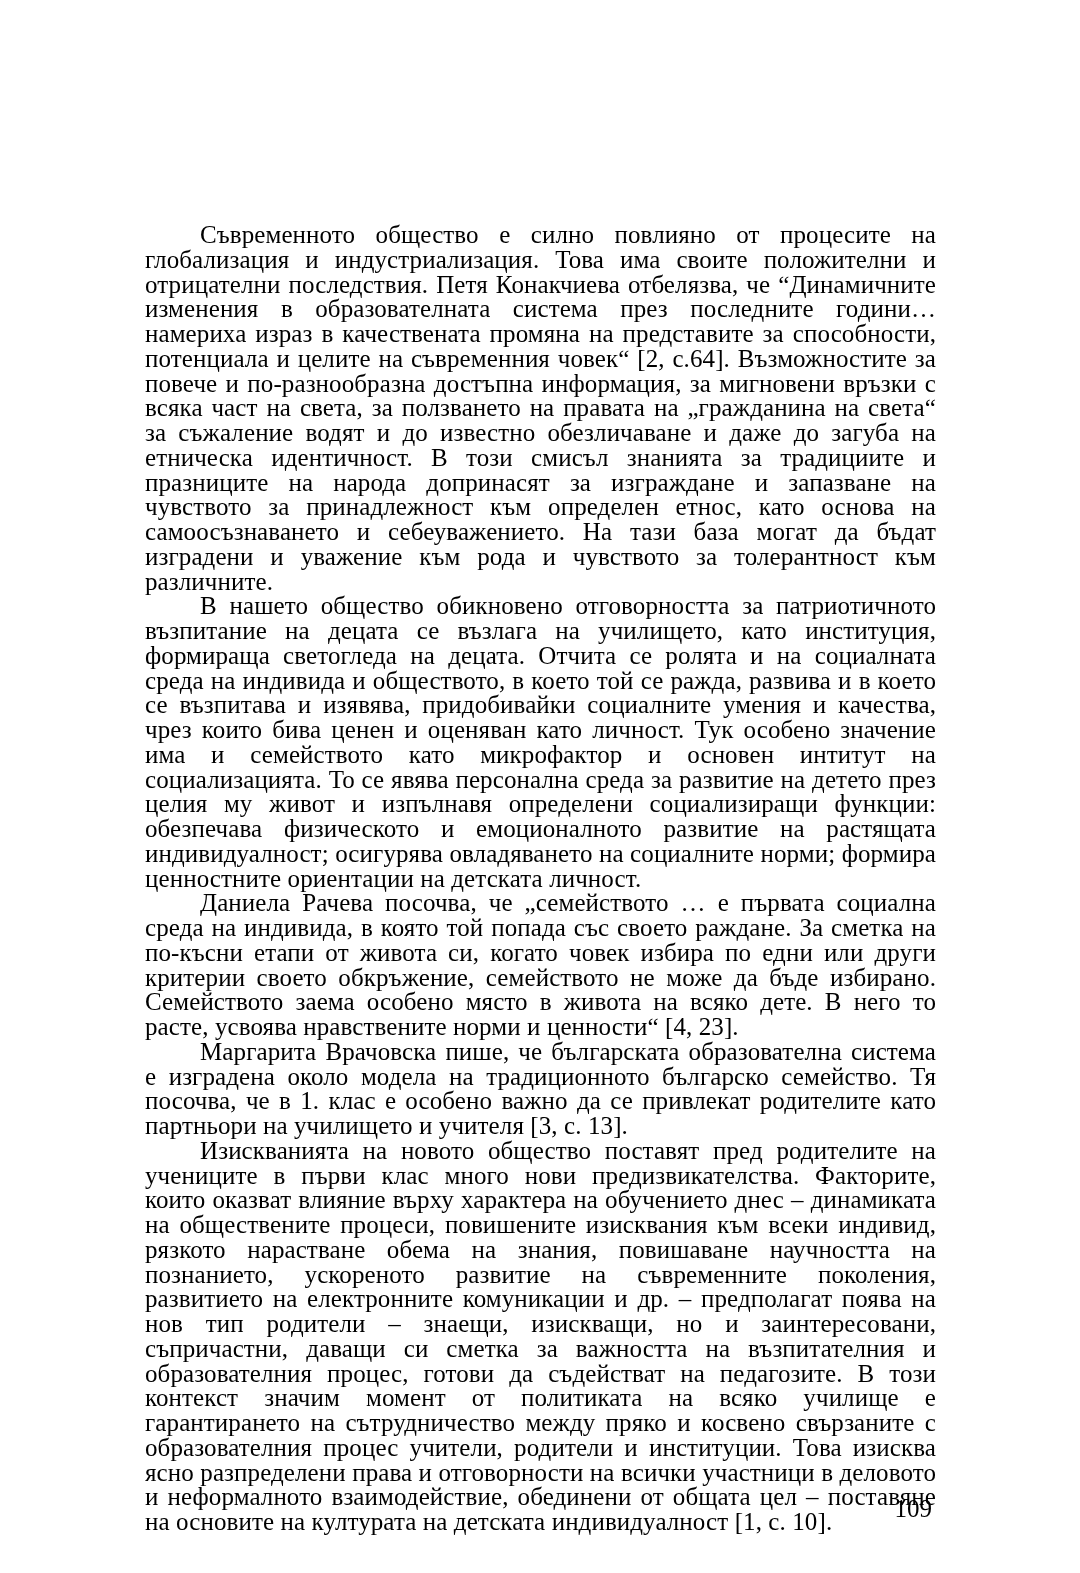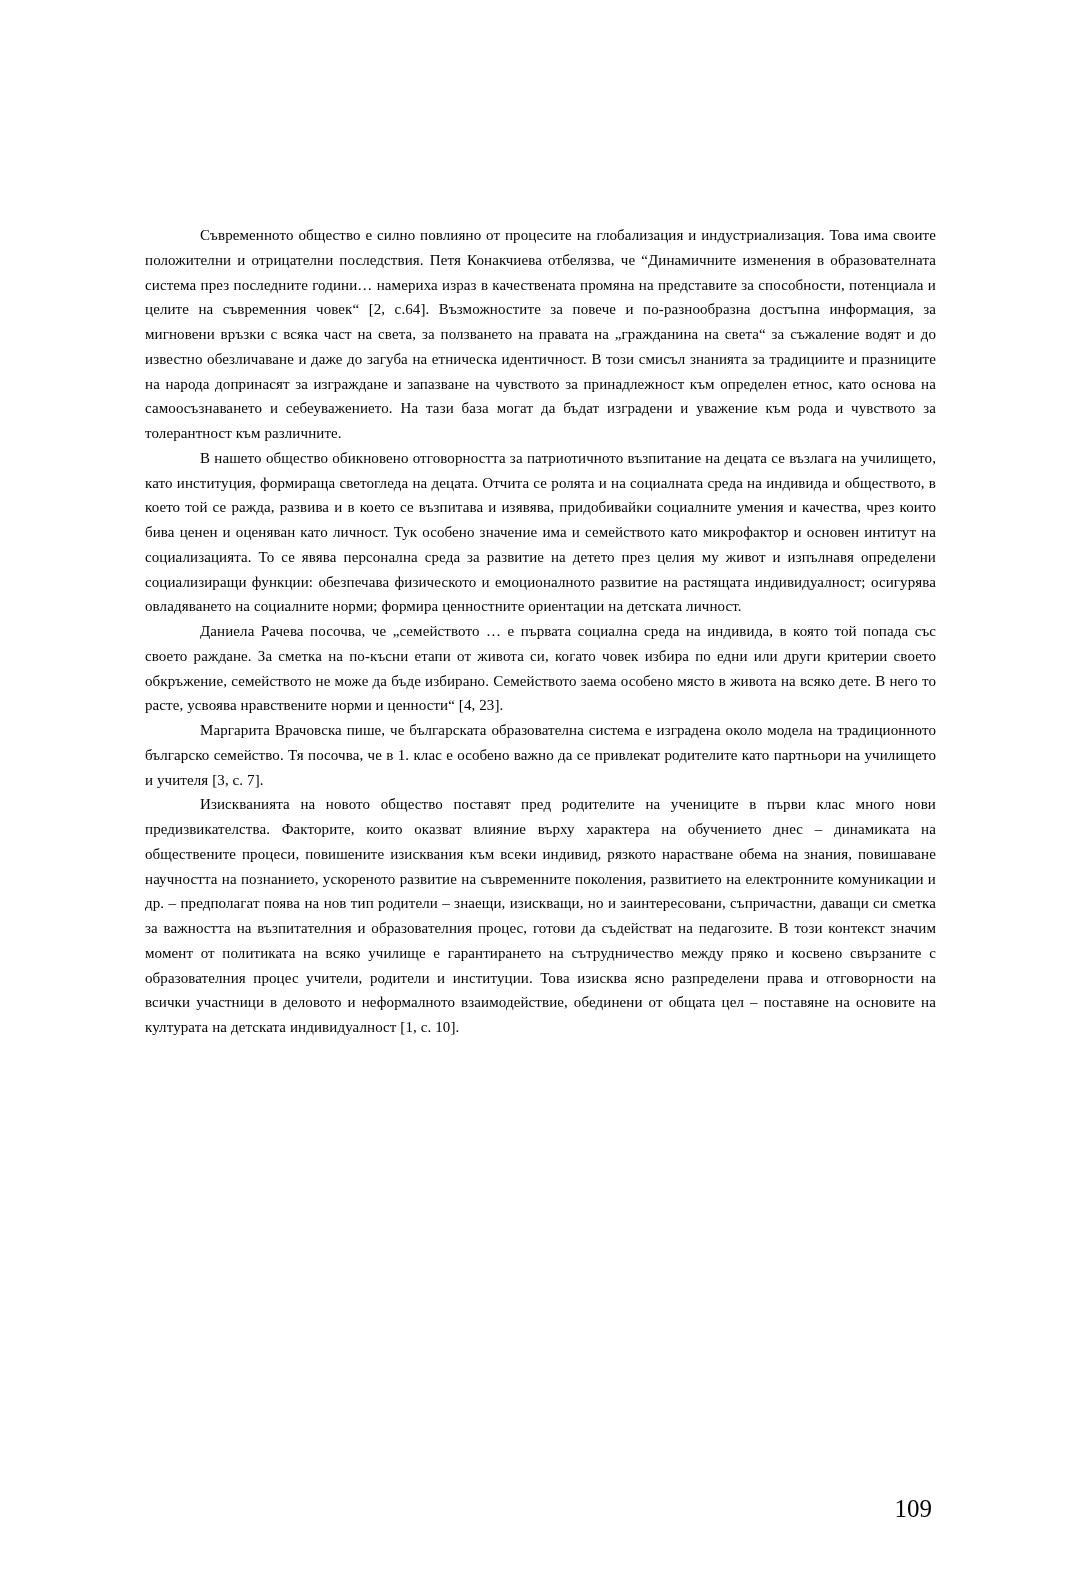--- a/index.html
+++ b/index.html
@@ -14,21 +14,21 @@
     background: #ffffff;
     overflow: hidden;
     font-family: "Liberation Serif", "DejaVu Serif", serif;
     color: #000000;
   }
   .text-block {
     position: absolute;
     left: 145px;
     top: 223px;
     width: 791px;
-    font-size: 15px;
+    font-size: 25px;
     line-height: 24.75px;
     text-align: justify;
     letter-spacing: 0.1px;
   }
   .text-block p {
     margin: 0;
     padding: 0;
     text-indent: 55px;
   }
   .page-footer {
@@ -40,17 +40,17 @@
   }
 </style>
 </head>
 <body>
 
 <div class="page">
   <div class="text-block">
     <p>Съвременното общество е силно повлияно от процесите на глобализация и индустриализация. Това има своите положителни и отрицателни последствия. Петя Конакчиева отбелязва, че “Динамичните изменения в образователната система през последните години… намериха израз в качествената промяна на представите за способности, потенциала и целите на съвременния човек“ [2, с.64]. Възможностите за повече и по-разнообразна достъпна информация, за мигновени връзки с всяка част на света, за ползването на правата на „гражданина на света“ за съжаление водят и до известно обезличаване и даже до загуба на етническа идентичност. В този смисъл знанията за традициите и празниците на народа допринасят за изграждане и запазване на чувството за принадлежност към определен етнос, като основа на самоосъзнаването и себеуважението. На тази база могат да бъдат изградени и уважение към рода и чувството за толерантност към различните.</p>
     <p>В нашето общество обикновено отговорността за патриотичното възпитание на децата се възлага на училището, като институция, формираща светогледа на децата. Отчита се ролята и на социалната среда на индивида и обществото, в което той се ражда, развива и в което се възпитава и изявява, придобивайки социалните умения и качества, чрез които бива ценен и оценяван като личност. Тук особено значение има и семейството като микрофактор и основен интитут на социализацията. То се явява персонална среда за развитие на детето през целия му живот и изпълнавя определени социализиращи функции: обезпечава физическото и емоционалното развитие на растящата индивидуалност; осигурява овладяването на социалните норми; формира ценностните ориентации на детската личност.</p>
     <p>Даниела Рачева посочва, че „семейството … е първата социална среда на индивида, в която той попада със своето раждане. За сметка на по-късни етапи от живота си, когато човек избира по едни или други критерии своето обкръжение, семейството не може да бъде избирано. Семейството заема особено място в живота на всяко дете. В него то расте, усвоява нравствените норми и ценности“ [4, 23].</p>
-    <p>Маргарита Врачовска пише, че българската образователна система е изградена около модела на традиционното българско семейство.  Тя посочва, че в 1. клас е особено важно да се привлекат родителите като партньори на училището и учителя [3, с. 7].</p>
+    <p>Маргарита Врачовска пише, че българската образователна система е изградена около модела на традиционното българско семейство.  Тя посочва, че в 1. клас е особено важно да се привлекат родителите като партньори на училището и учителя [3, с. 13].</p>
     <p>Изискванията на новото общество поставят пред родителите на учениците в първи клас много нови предизвикателства. Факторите, които оказват влияние върху характера на обучението днес – динамиката на обществените процеси, повишените изисквания към всеки индивид, рязкото нарастване обема на знания, повишаване научността на познанието, ускореното развитие на съвременните поколения, развитието на електронните комуникации и др. – предполагат поява на нов тип родители – знаещи, изискващи, но и заинтересовани, съпричастни, даващи си сметка за важността на възпитателния и образователния процес, готови да съдействат на педагозите. В този контекст значим момент от политиката на всяко училище е гарантирането на сътрудничество между пряко и косвено свързаните с образователния процес учители, родители и институции. Това изисква ясно разпределени права и отговорности на всички участници в деловото и неформалното взаимодействие, обединени от общата цел – поставяне на основите на културата на детската индивидуалност [1, с. 10].</p>
   </div>
   <div class="page-footer">109</div>
 </div>
 
 </body></html>

